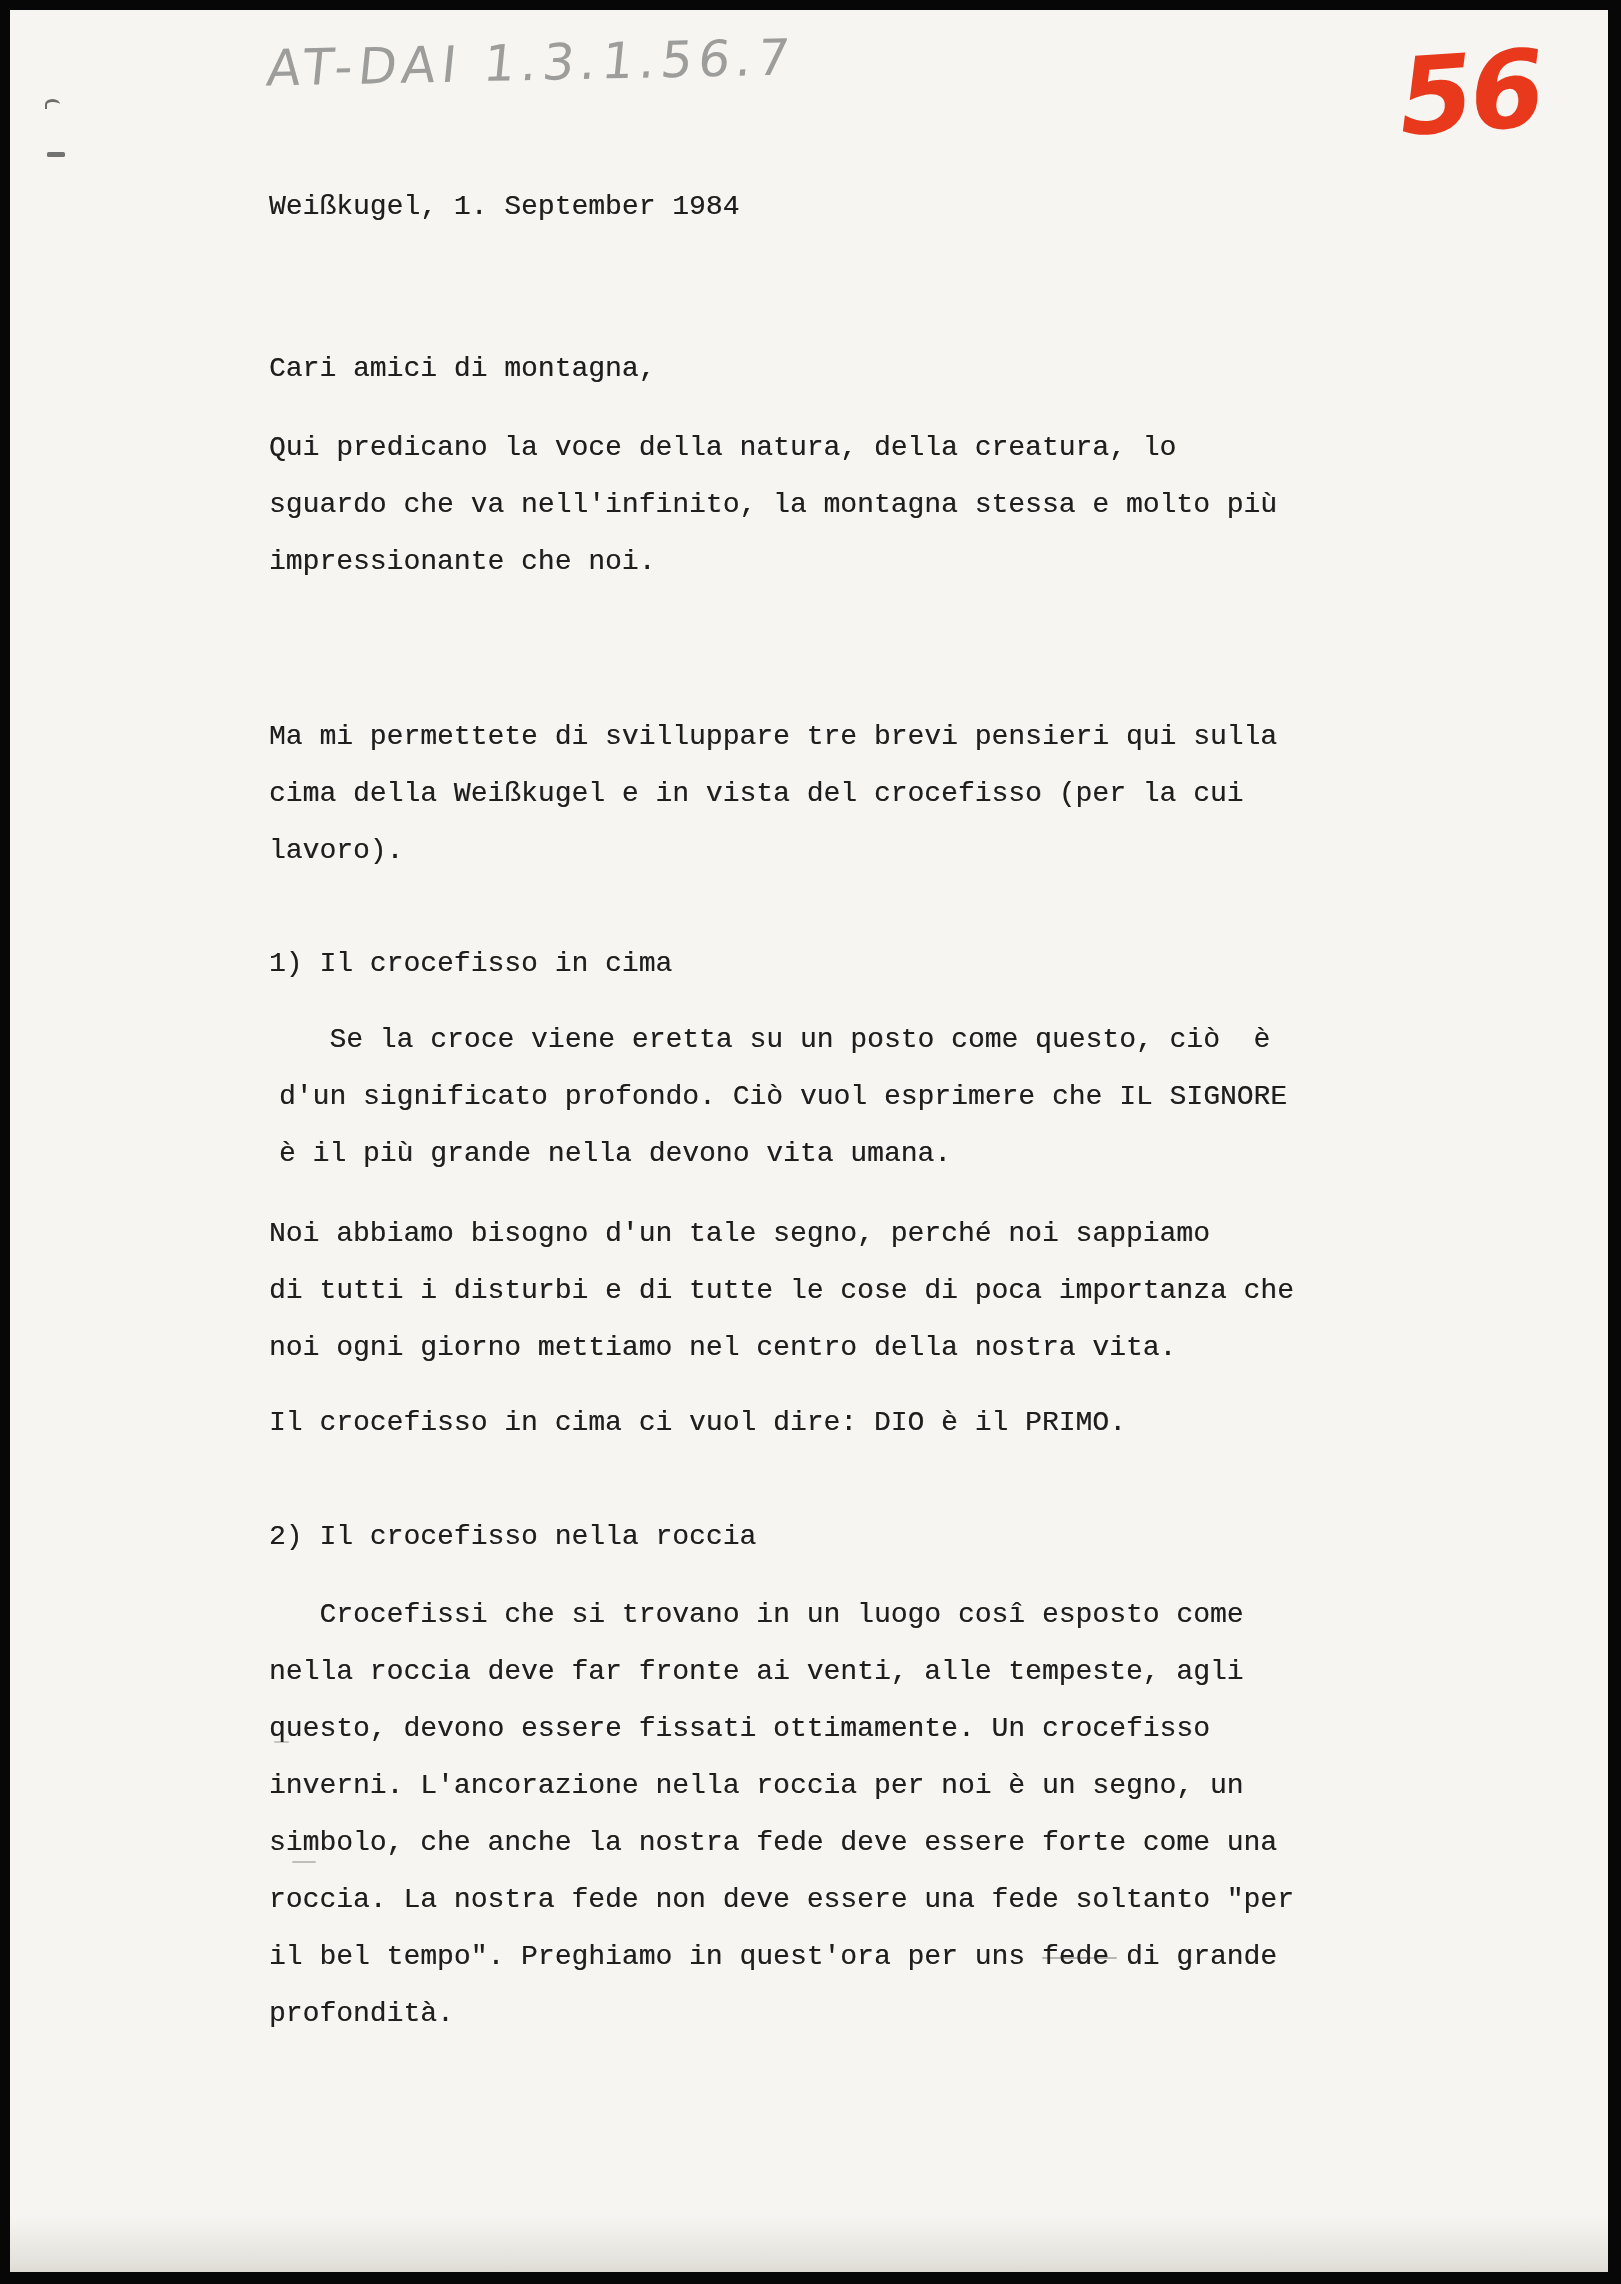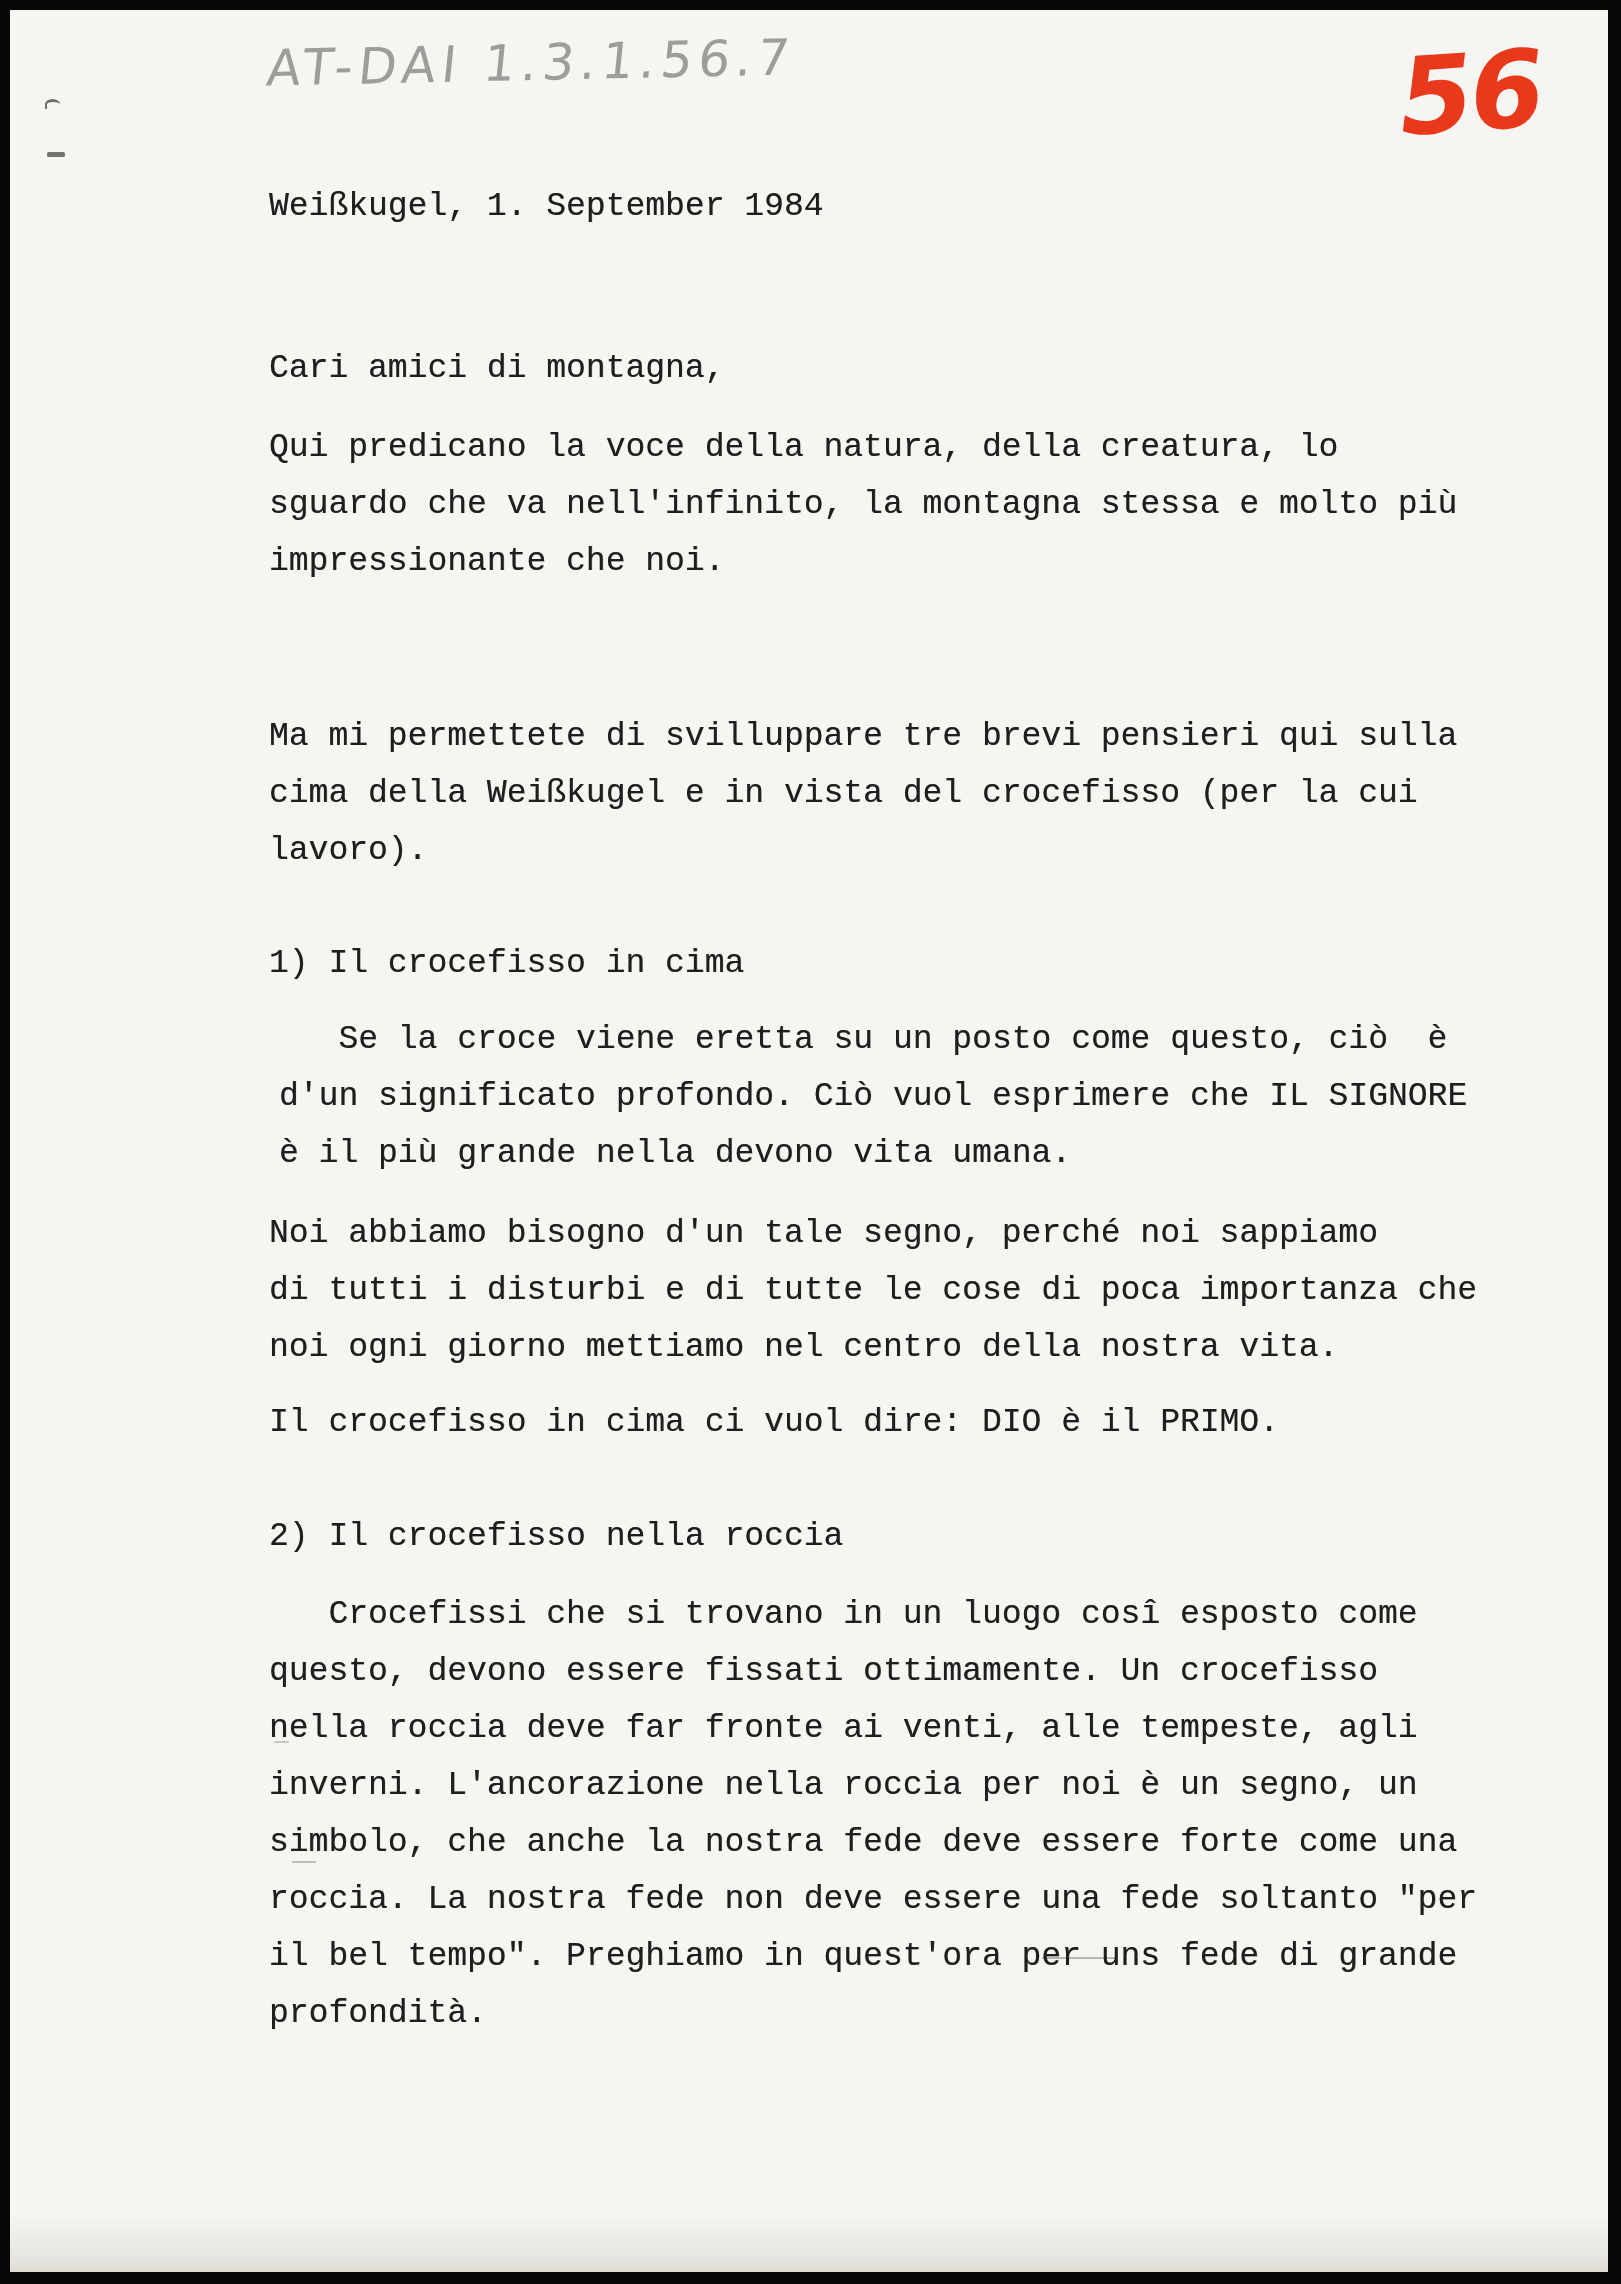--- a/index.html
+++ b/index.html
@@ -22,21 +22,21 @@
     background:var(--paper);
   }
   .paper::after{ 
     content:"";position:absolute;left:0;bottom:0;width:100%;height:57px;
     background:linear-gradient(to bottom,rgba(210,207,198,0) 0%,rgba(205,202,192,.45) 85%,rgba(198,195,185,.55) 100%);
   }
   
   .tline{
     position:relative;
     color:var(--ink);
-    font-size:33px;
+    font-size:28px;
     line-height:57px;
     white-space:pre;
     text-shadow:0.3px 0.3px 0 rgba(25,25,25,.55);
   }
   .block{position:absolute;left:269px;}
   .dateline-block{top:178px;}
   .salutation-block{top:340px;}
   .p1{top:419px;}
   .p2{top:708px;}
   .h1{top:935px;}
@@ -127,22 +127,22 @@
   <div class="block p5">
     <div class="tline">Il crocefisso in cima ci vuol dire: DIO è il PRIMO.</div>
   </div>
 
   <div class="block h2">
     <div class="tline">2) Il crocefisso nella roccia</div>
   </div>
 
   <div class="block p6">
     <div class="tline">   Crocefissi che si trovano in un luogo cosî esposto come</div>
+    <div class="tline">nella roccia deve far fronte ai venti, alle tempeste, agli</div>
     <div class="tline">questo, devono essere fissati ottimamente. Un crocefisso</div>
-    <div class="tline">nella roccia deve far fronte ai venti, alle tempeste, agli</div>
     <div class="tline">inverni. L'ancorazione nella roccia per noi è un segno, un</div>
     <div class="tline">simbolo, che anche la nostra fede deve essere forte come una</div>
     <div class="tline">roccia. La nostra fede non deve essere una fede soltanto "per</div>
     <div class="tline">il bel tempo". Preghiamo in quest'ora per uns fede di grande</div>
     <div class="tline">profondità.</div>
   </div>
 </div>
 
 
 </body></html>

